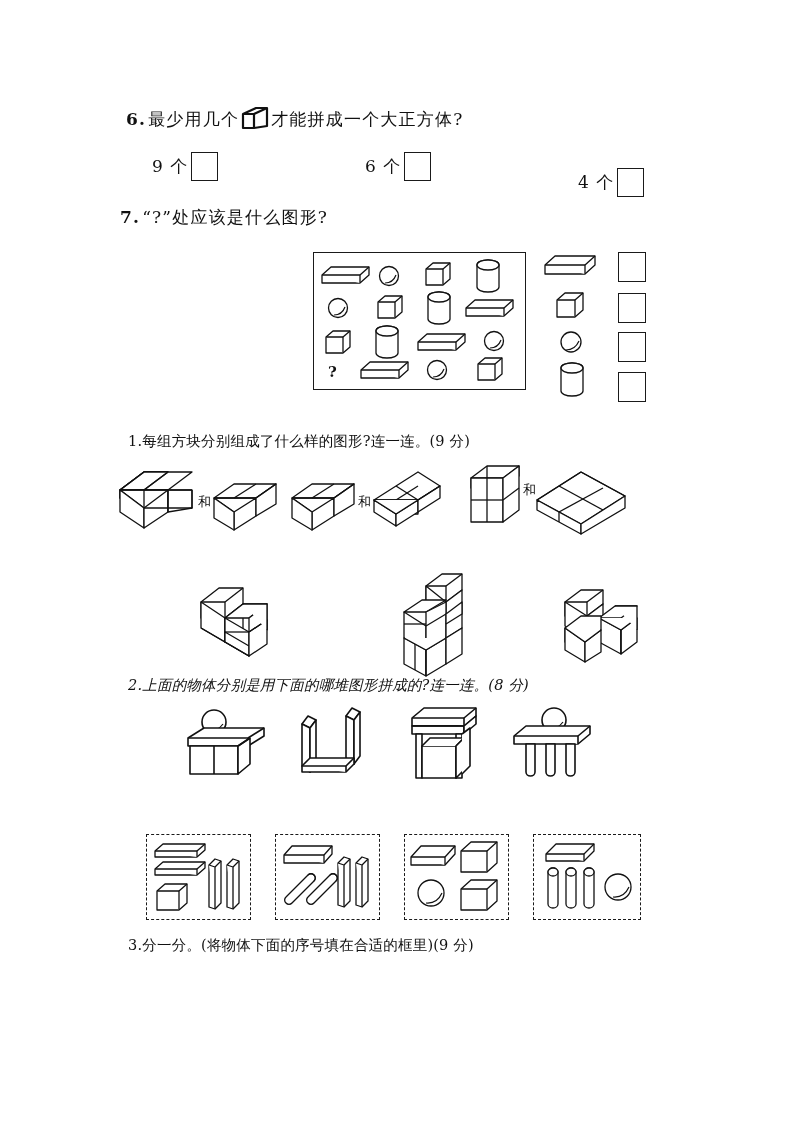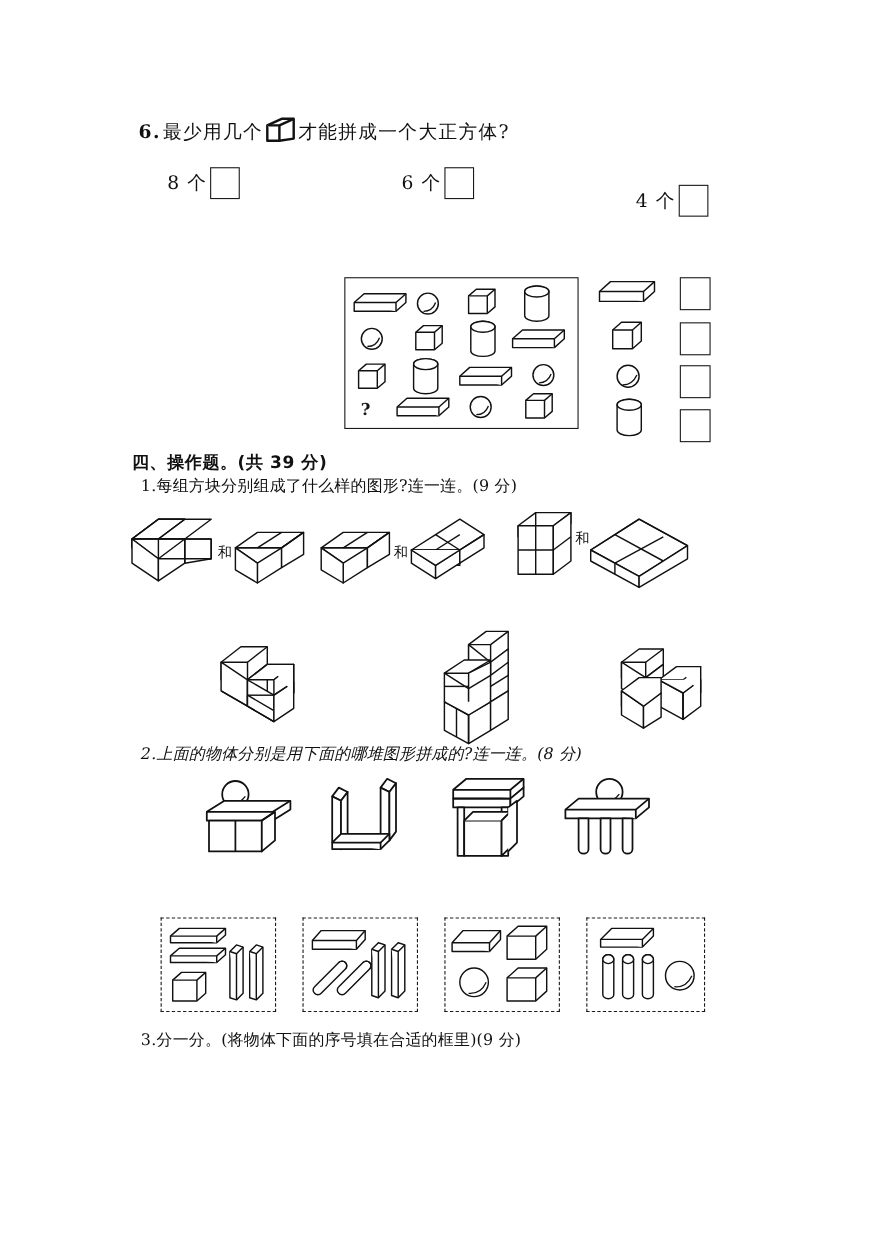--- a/index.html
+++ b/index.html
@@ -87,32 +87,35 @@
 
   <div class="q-head" style="left:126px; top:105px;">
     <span class="num">6.</span><span>最少用几个</span><span class="inline-cube"><svg width="30" height="26" viewBox="0 0 30 26">
           <polygon class="fillw-b" points="3,9 16,3 27,3 27,21 14,23 3,23"></polygon>
           <polyline class="fillw-b" points="3,9 14,9 14,23"></polyline>
           <polyline class="fillw-b" points="14,9 27,3"></polyline>
         </svg></span><span>才能拼成一个大正方体?</span>
   </div>
 
   <div class="opt" style="left:152px; top:152px;">
-    <span>8 个</span>
+    <span>9 个</span>
     <span class="ansbox"></span>
   </div>
   <div class="opt" style="left:365px; top:152px;">
     <span>6 个</span>
     <span class="ansbox"></span>
   </div>
   <div class="opt" style="left:578px; top:168px;">
     <span>4 个</span>
     <span class="ansbox"></span>
   </div>
 
+  <div class="q-head" style="left:120px; top:206px;">
+    <span class="num">7.</span><span>“?”处应该是什么图形?</span>
+  </div>
 
   <div class="panel" style="left:313px; top:252px; width:211px; height:136px;">
     <svg width="209" height="134" viewBox="0 0 209 134">
 
       <g transform="translate(8,14) scale(1.0)">
         <polygon class="fillw2" points="0,8 9,0 47,0 47,8 38,16 0,16"></polygon>
         <polyline class="fillw2" points="0,8 38,8 38,16"></polyline>
         <polyline class="fillw2" points="38,8 47,0"></polyline>
       </g>
       <g transform="translate(65,13)">
@@ -214,23 +217,20 @@
   <div class="opt-sq" style="left:618px; top:332px;"></div>
 
   <div class="art" style="left:560px; top:362px;">
     <svg width="26" height="36" viewBox="0 0 26 36">
         <path class="fillw2" d="M1,6 a11,5 0 0 1 22,0 l0,23 a11,5 0 0 1 -22,0 z"></path>
         <ellipse class="fillw2" cx="12" cy="6" rx="11" ry="5"></ellipse>
       </svg>
   </div>
   <div class="opt-sq" style="left:618px; top:372px;"></div>
 
-  <div class="sec-head" style="left:120px; top:410px;">
-    <span>四、操作题。(共 39 分)</span>
-  </div>
 
   <div class="sub-head" style="left:128px; top:432px;">
     <span>1.每组方块分别组成了什么样的图形?连一连。(9 分)</span>
   </div>
 
   <div class="art" style="left:118px; top:470px;">
     <svg width="140" height="62" viewBox="0 0 140 62">
 
       <g>
 

